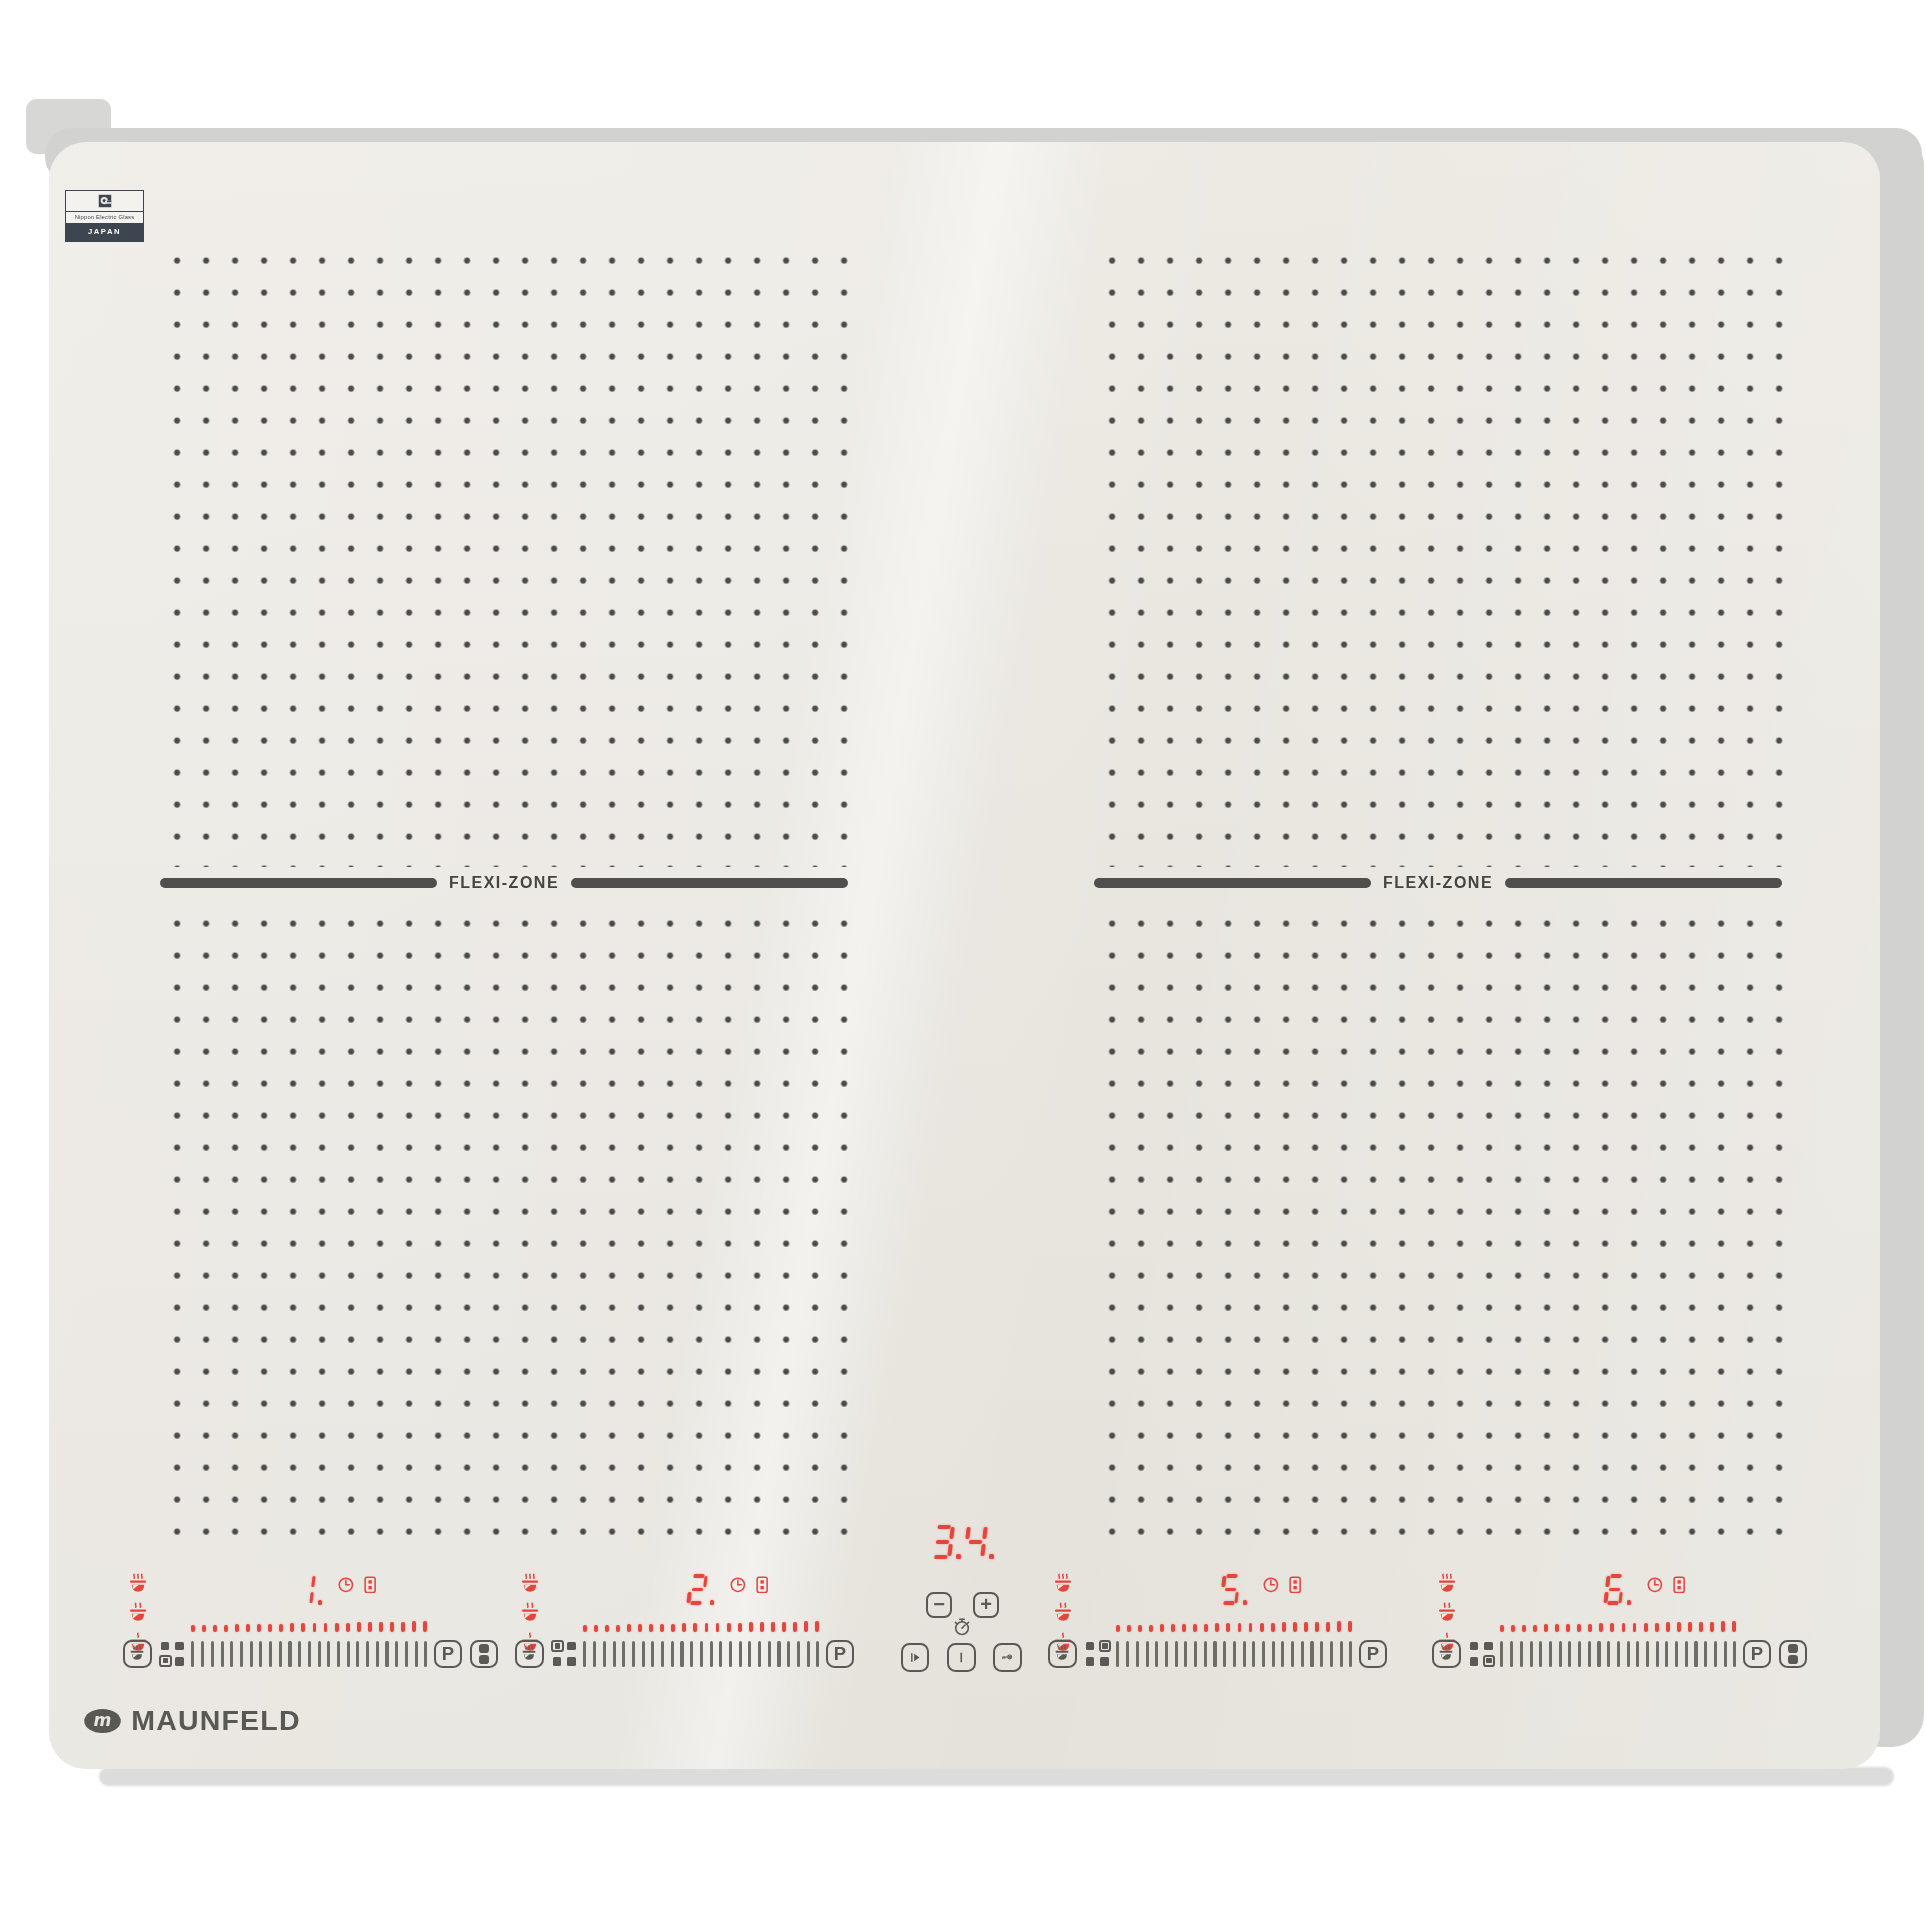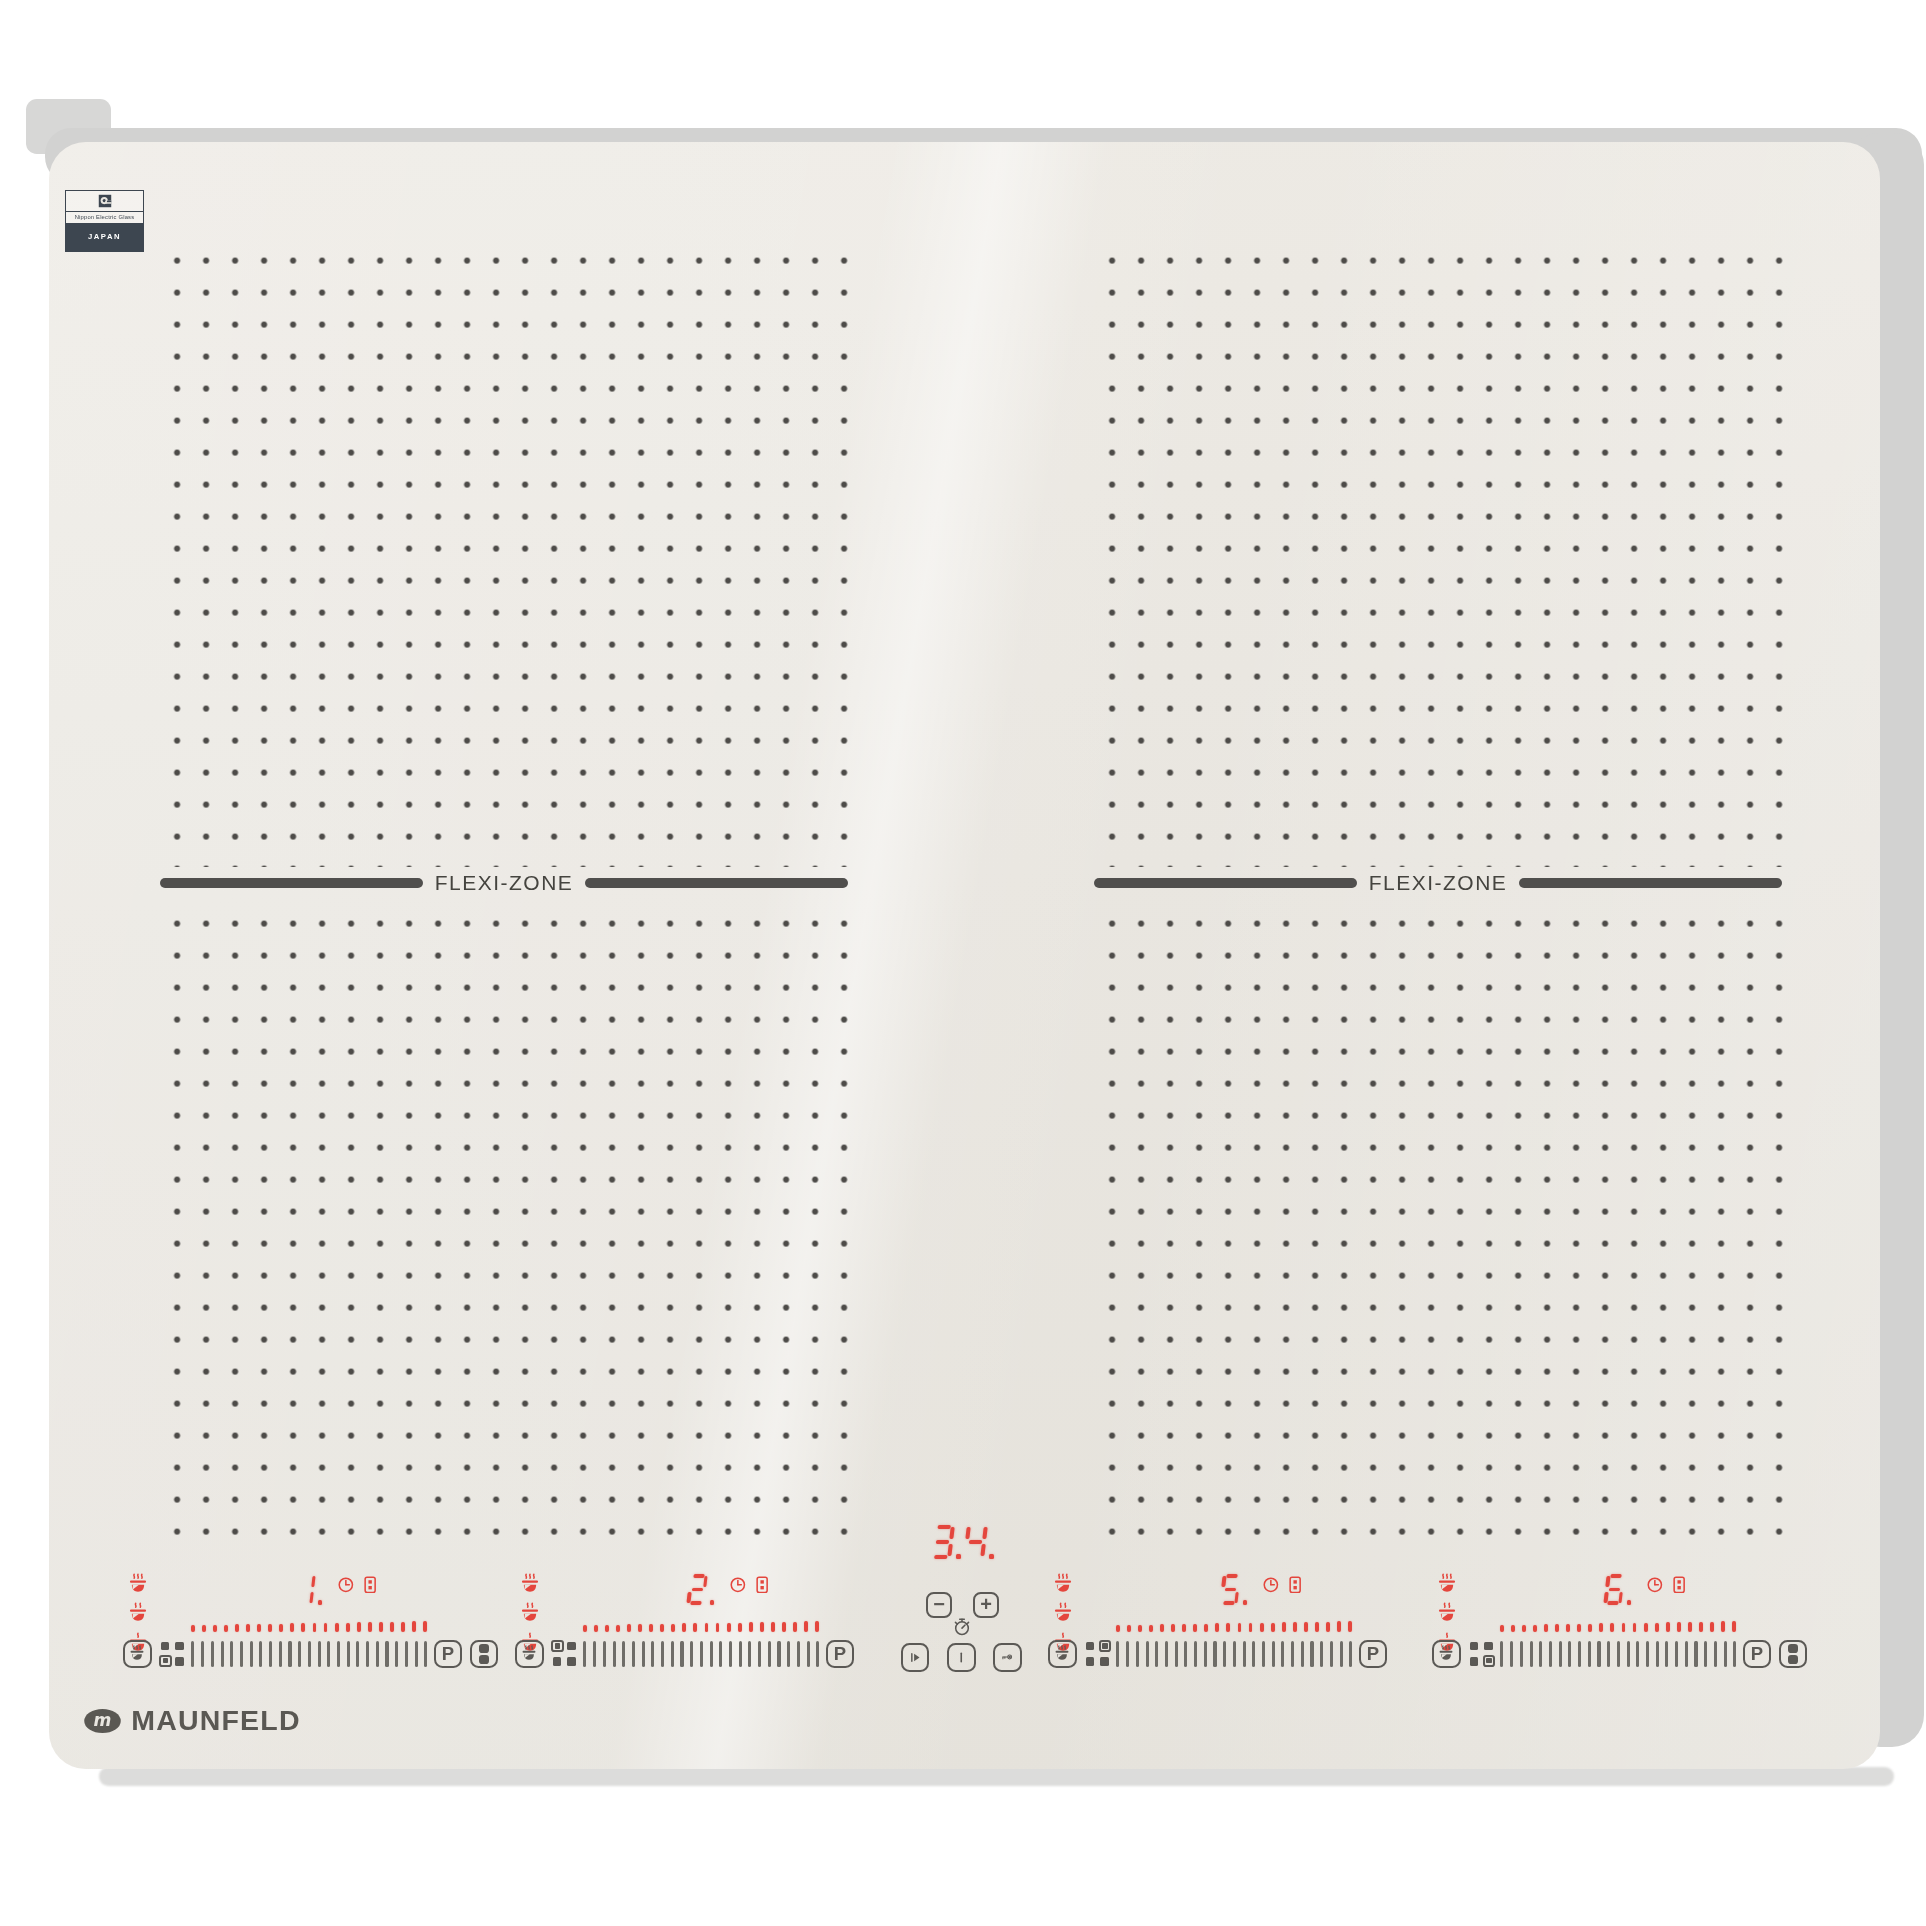--- a/index.html
+++ b/index.html
@@ -29,28 +29,28 @@
         background-image:radial-gradient(circle, var(--dot) 2.6px, rgba(0,0,0,0) 3.5px);
         background-size:29px 32px;background-position:4.6px 4.6px;}
   .dots-lt{left:158px;top:240px;width:703px;height:627px;}
   .dots-lb{left:158px;top:903px;width:703px;height:646px;}
   .dots-rt{left:1093px;top:240px;width:700px;height:627px;}
   .dots-rb{left:1093px;top:903px;width:700px;height:646px;}
 
   
   .divider{position:absolute;top:872px;width:688px;height:21.6px;display:flex;align-items:center;gap:11.6px;}
   .divider .bar{flex:1;height:10px;border-radius:5.4px;background:#504f4d;}
-  .divider .lbl{font-size:21px;font-weight:normal;letter-spacing:1.5px;color:#45443f;white-space:nowrap;}
+  .divider .lbl{font-size:16px;font-weight:bold;letter-spacing:1.5px;color:#45443f;white-space:nowrap;}
 
   
   .badge{position:absolute;left:65px;top:190px;width:77px;border:1.5px solid #3d4650;background:rgba(255,255,255,0.25);}
   .badge .logo-row{height:20px;display:flex;align-items:center;justify-content:center;}
   .badge .name-row{height:10.8px;border-top:1.5px solid #3d4650;display:flex;align-items:center;justify-content:center;
                    font-size:5.8px;color:#3d4650;letter-spacing:0.2px;white-space:nowrap;}
-  .badge .japan-row{height:28px;background:#3d4650;display:flex;align-items:center;justify-content:center;
+  .badge .japan-row{height:18px;background:#3d4650;display:flex;align-items:center;justify-content:center;
                     color:#ffffff;font-size:7.7px;font-weight:bold;letter-spacing:1.5px;}
 
   
   .brand{position:absolute;left:83px;top:1704px;display:flex;align-items:center;gap:9.2px;color:#5a5853;}
   .brand .mark{width:39px;height:28px;}
   .brand .word{font-size:28.5px;font-weight:bold;letter-spacing:1.2px;}
 
   
   .zone{position:absolute;top:1572px;width:385px;height:103px;}
   .pots{position:absolute;left:4.6px;top:0;display:flex;flex-direction:column;gap:3.9px;}

